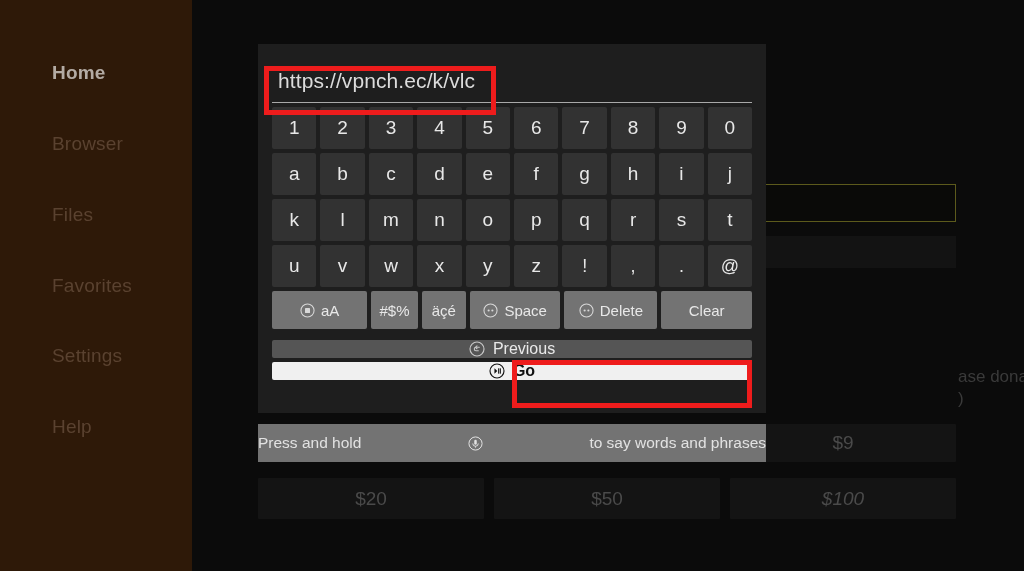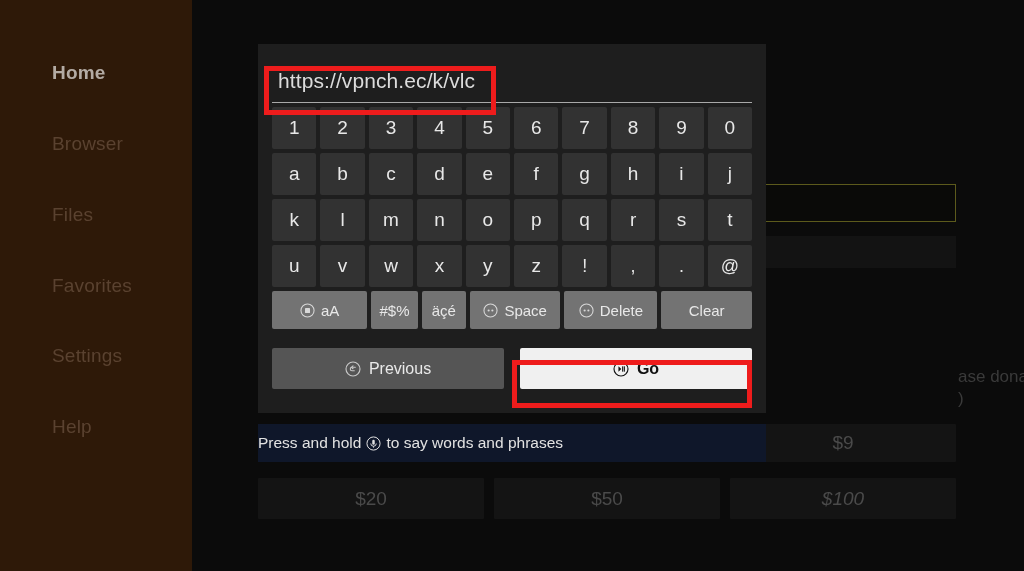--- a/index.html
+++ b/index.html
@@ -54,22 +54,22 @@
     color:#4a4a4a;
     font-size:19px;
     display:flex; align-items:center; justify-content:center;
     border-radius:1px;
   }
 
   
   #voice-hint {
     position:absolute;
     left:258px; top:424px; width:508px; height:38px;
-    background:#0f172a;
-    display:flex; align-items:center; justify-content:flex-start;
+    background:#737373;
+    display:flex; align-items:center; justify-content:space-between;
     color:#e2e2e2; font-size:15.5px;
     white-space:nowrap;
     z-index:3;
   }
   #voice-hint .mic { margin:0 5px; display:inline-flex; vertical-align:middle; }
 
   
   #keyboard-dialog {
     position:absolute;
     left:258px; top:44px; width:508px; height:369px;
@@ -110,21 +110,21 @@
     background:#737373;
     color:#e8e8e8;
     display:flex; align-items:center; justify-content:center;
     gap:6px;
     font-size:15px;
     border-radius:2px;
     white-space:nowrap;
     user-select:none;
   }
 
-  .action-row { display:flex; gap:16px; margin-top:19px; }
+  .action-row { display:flex; gap:4px; margin-top:11px;flex-direction:column; }
   .action-key {
     height:41px;
     display:flex; align-items:center; justify-content:center;
     gap:8px;
     font-size:16px;
     border-radius:2px;
     user-select:none;
   }
   #previous-key { flex:1 1 0; background:#555555; color:#e9e9e9; }
   #go-key { flex:1 1 0; background:#f0f0f0; color:#111111; font-weight:bold; }

